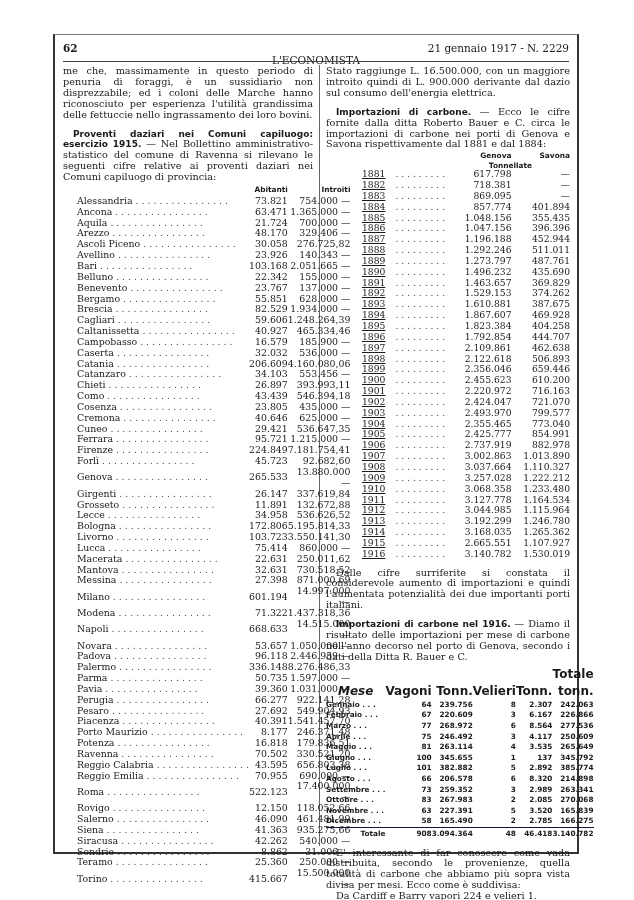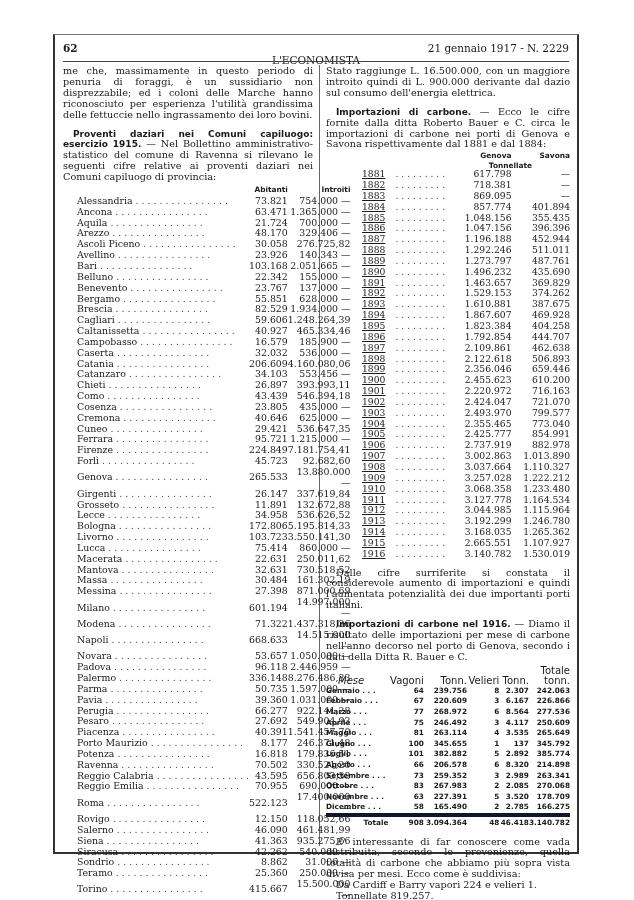--- a/index.html
+++ b/index.html
@@ -28,25 +28,25 @@
   .t1 td.n { text-align:right; width:52px; }
   .t1 td.v { text-align:right; width:78px; }
   .dots::after { content:" . . . . . . . . . . . . . . . ."; color:#444; }
   .t2 { width:244px; margin-top:1px; font-size:9.2px; line-height:10.85px; }
   .t2 th { font-family:"DejaVu Sans","Liberation Sans",sans-serif; font-size:7.4px; font-weight:bold; }
   .t2 td.y { padding-left:36px; width:30px;text-decoration:underline; }
   .t2 td.d { width:58px; overflow:hidden; white-space:nowrap; color:#444; }
   .t2 td.g { text-align:right; width:60px; }
   .t2 td.s { text-align:right; width:58px; }
   .t3 { width:244px; margin-top:3px; font-family:"DejaVu Sans","Liberation Sans",sans-serif; font-size:7.3px; line-height:10.6px; }
-  .t3 th { font-weight:normal; font-size:10px; line-height:10px; vertical-align:bottom; text-align:right; }
+  .t3 th { font-weight:bold; font-size:12px; line-height:17px; vertical-align:bottom; text-align:right; }
   .t3 th.m { text-align:left; font-style:italic; padding-left:12px; }
   .t3 td { text-align:right; font-weight:bold; }
   .t3 td.m { text-align:left; white-space:nowrap;margin-top:7px; }
-  .t3 tr.tot td { border-top:4px solid #0f172a; padding-top:1px; }
+  .t3 tr.tot td { border-top:1px solid #0f172a; padding-top:1px; }
   .list p { padding-left:10px; text-align:left; }
 </style>
 </head>
 <body>
 
 <div class="page">
   <div class="hdr">
     <span class="pg">62</span>
     <span class="ti">L'ECONOMISTA</span>
     <span class="dt">21 gennaio 1917 - N. 2229</span>
@@ -230,25 +230,20 @@
             <td class="c dots">Macerata</td>
             <td class="n">22.631</td>
             <td class="v">250.011,62</td>
           </tr>
           <tr>
             <td class="c dots">Mantova</td>
             <td class="n">32.631</td>
             <td class="v">730.518,52</td>
           </tr>
           <tr>
-            <td class="c dots">Massa</td>
-            <td class="n">30.484</td>
-            <td class="v">161.302,19</td>
-          </tr>
-          <tr>
             <td class="c dots">Messina</td>
             <td class="n">27.398</td>
             <td class="v">871.000,69</td>
           </tr>
           <tr>
             <td class="c dots">Milano</td>
             <td class="n">601.194</td>
             <td class="v">14.997.000 —</td>
           </tr>
           <tr>
@@ -700,21 +695,21 @@
             <td class="">2</td>
             <td class="">2.085</td>
             <td class="">270.068</td>
           </tr>
           <tr>
             <td class="m">Novembre . . .</td>
             <td class="">63</td>
             <td class="">227.391</td>
             <td class="">5</td>
             <td class="">3.520</td>
-            <td class="">178.709</td>
+            <td class="">165.839</td>
           </tr>
           <tr>
             <td class="m">Dicembre . . .</td>
             <td class="">58</td>
             <td class="">165.490</td>
             <td class="">2</td>
             <td class="">2.785</td>
             <td class="">166.275</td>
           </tr>
           <tr class="tot">

